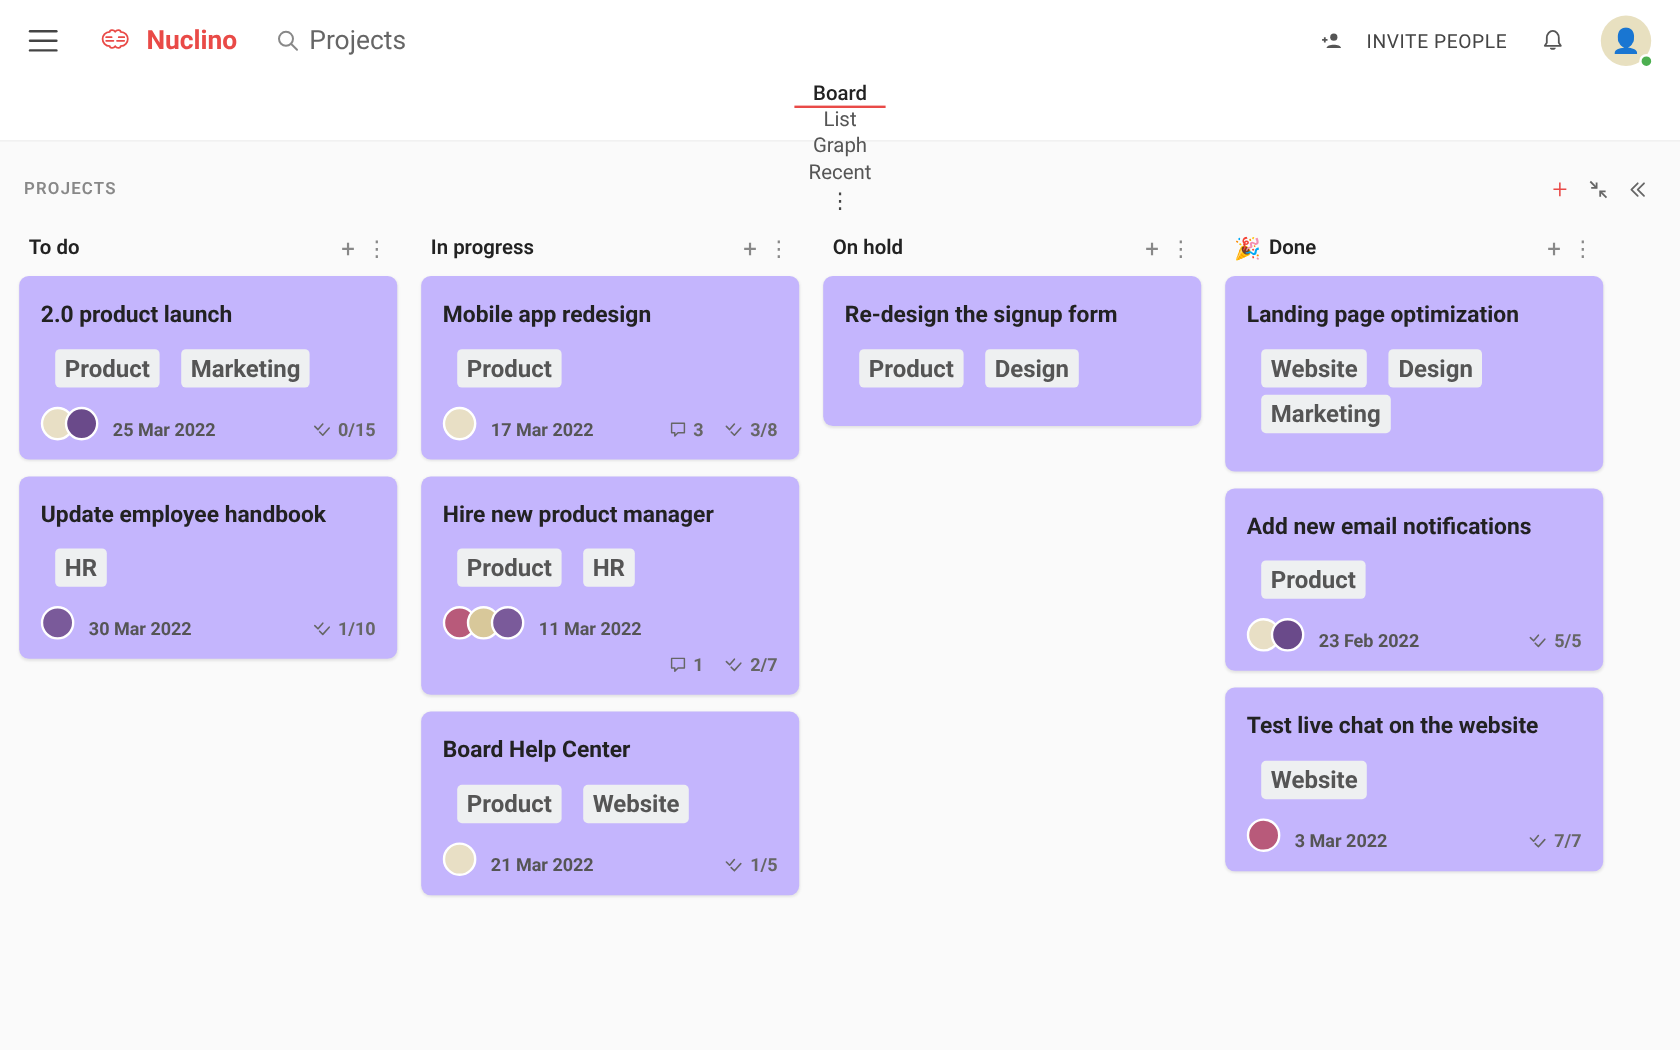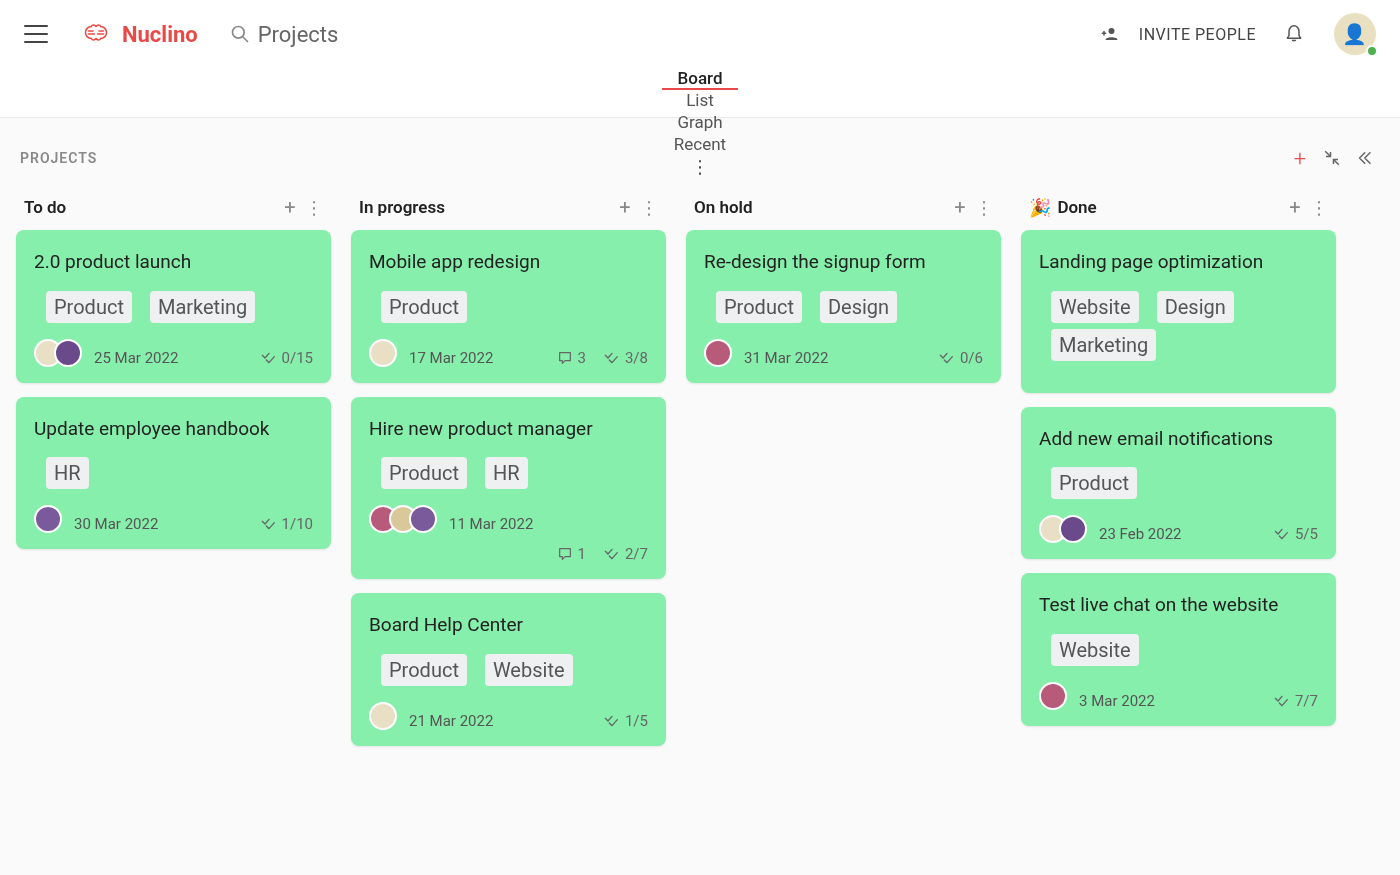--- a/index.html
+++ b/index.html
@@ -46,21 +46,21 @@
   
   .columns { display:flex; gap:0; padding:0 6px;}
   .column { width: 335px; padding:0 6px;}
   .col-header { display:flex; align-items:center; padding:12px 10px 10px 12px;}
   .col-title { font-size:17px; font-weight:600; color:#222; display:flex; align-items:center; gap:6px;}
   .col-spacer { flex:1;}
   .col-add { width:26px; height:26px; display:flex; align-items:center; justify-content:center; color:#888; cursor:pointer; font-size:20px;}
   .col-more { width:22px; height:26px; display:flex; align-items:center; justify-content:center; color:#888; cursor:pointer;}
   .dots-v::before { content:"⋮"; font-size:18px;}
   
-  .card { background:#86efac; border-radius:8px; box-shadow:0 1px 3px rgba(0,0,0,0.06), 0 1px 2px rgba(0,0,0,0.04); padding:20px 18px 16px; margin:0 4px 14px; cursor:pointer;}
+  .card { background:#c4b5fd; border-radius:8px; box-shadow:0 1px 3px rgba(0,0,0,0.06), 0 1px 2px rgba(0,0,0,0.04); padding:20px 18px 16px; margin:0 4px 14px; cursor:pointer;font-weight:bold;}
   .card-title { font-size:19px; color:#222; margin-bottom:16px; line-height:1.3;}
   .tags { display:flex; gap:6px; flex-wrap:wrap; margin-bottom:16px;}
   .tag { background:#eef0f1; color:#555; font-size:20px; padding:4px 8px; border-radius:4px;margin-left:12px;}
   .card-meta { display:flex; align-items:flex-end; }
   .avatars { display:flex; margin-right:12px;}
   .mini-avatar { width:28px; height:28px; border-radius:50%; border:2px solid #fff; background:#d8c89a; display:flex; align-items:center; justify-content:center; font-size:14px;}
   .mini-avatar:not(:first-child) { margin-left:-8px;}
   .mini-avatar.a1 { background:#e8dfc5;}
   .mini-avatar.a2 { background:#6a4a8a;}
   .mini-avatar.a3 { background:#b85a7a;}
@@ -285,33 +285,20 @@
           <div class="col-spacer"></div>
           <div class="col-add">+</div>
           <div class="col-more dots-v"></div>
         </div>
         <div class="card">
           <div class="card-title">Re-design the signup form</div>
           <div class="tags">
             <span class="tag">Product</span>
             <span class="tag">Design</span>
           </div>
-          <div class="card-meta">
-            <div class="avatars">
-              <div class="mini-avatar a3"></div>
-            </div>
-            <span class="date">31 Mar 2022</span>
-            <div class="meta-spacer"></div>
-            <div class="meta-item">
-              <svg class="icon-checklist" viewBox="0 0 24 18">
-                <path d="M2,5 L6,9 L12,2 M8,12 L12,16 L20,7" stroke="currentColor" stroke-width="2" fill="none" stroke-linecap="round" stroke-linejoin="round"></path>
-              </svg>
-              <span>0/6</span>
-            </div>
-          </div>
         </div>
       </div>
       <div class="column">
         <div class="col-header">
           <div class="col-title">
             <span class="confetti">🎉</span>
             <span>Done</span>
           </div>
           <div class="col-spacer"></div>
           <div class="col-add">+</div>

